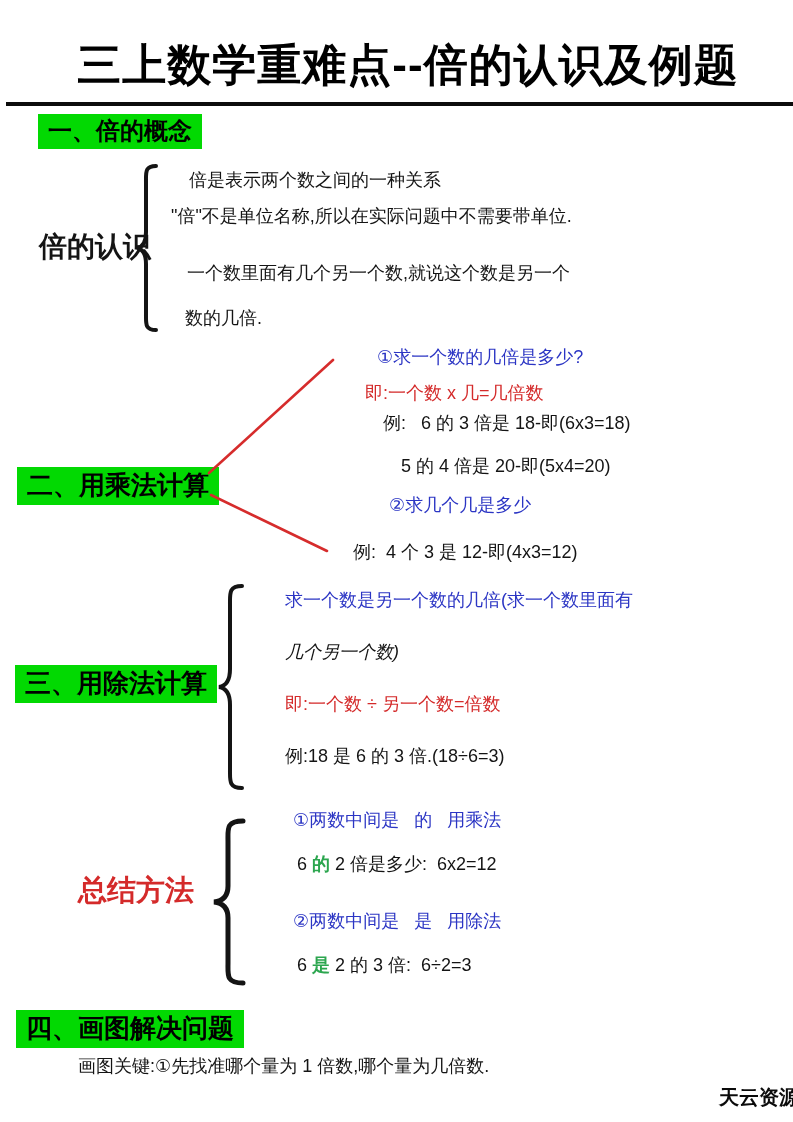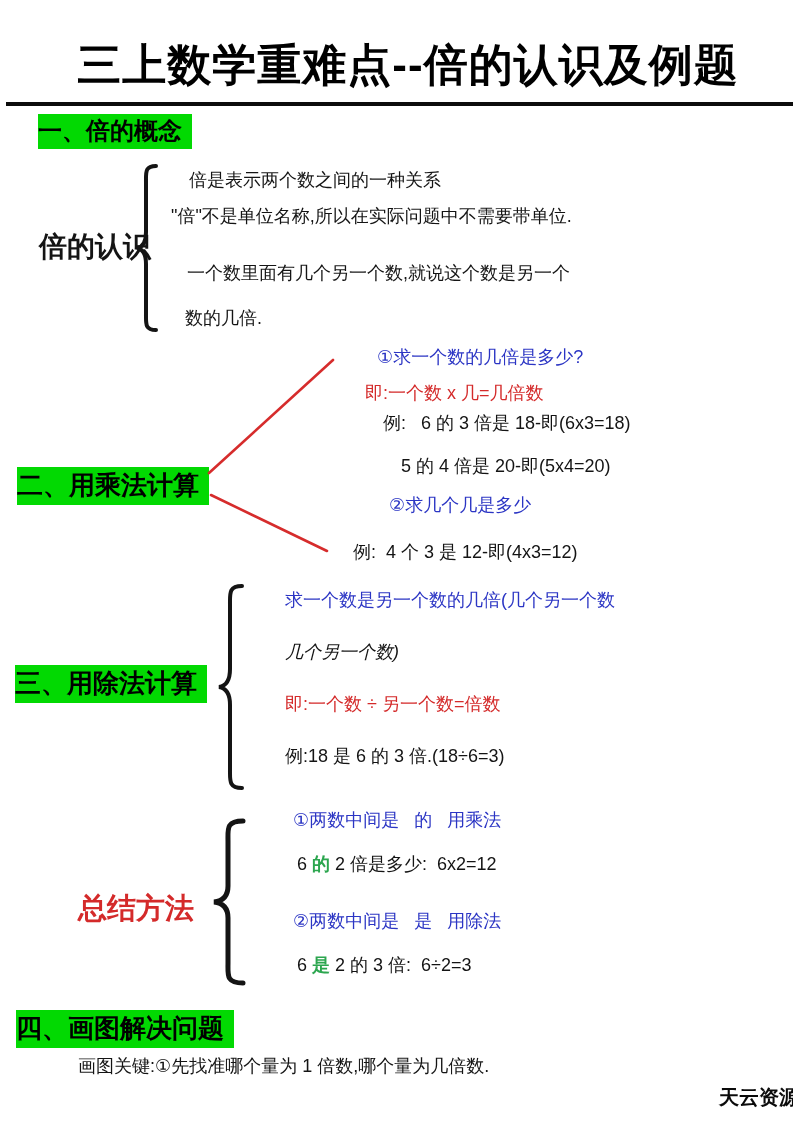--- a/index.html
+++ b/index.html
@@ -10,21 +10,21 @@
     color:#111;
   }
   .abs{position:absolute;white-space:pre;line-height:1.15;padding-left:23px;}
   .page-title{
     left:0;right:0;top:40px;text-align:center;
     font-size:44px;font-weight:900;letter-spacing:1px;color:#000;
   }
   .title-rule{position:absolute;left:6px;right:0;top:102px;height:4px;background:#0c0c0c;}
   .hl-green{
     background:#02d902;color:#000;font-weight:700;
-    padding:4px 10px 5px 0;font-size:26px;line-height:1.1;
+    padding:4px 10px 5px 10px;font-size:26px;line-height:1.1;
   }
   .body-line{font-size:18px;color:#141414;}
   .blue{color:#2b35c4;}
   .red{color:#d42a2a;}
   .seg-green{color:#2ca64f;font-weight:700;}
   .seg-black{color:#141414;}
   .bold-label{font-weight:700;color:#141414;font-size:28px;}
   .summary-label{font-weight:700;font-size:29px;color:#d42a2a;}
   .watermark{font-weight:700;font-size:20px;color:#0a0a0a;}
   svg{position:absolute;overflow:visible;}
@@ -62,26 +62,26 @@
 <div class="abs body-line" style="left:378px;top:456px;">5 的 4 倍是 20-即(5x4=20)</div>
 <div class="abs body-line blue" style="left:366px;top:495px;">②求几个几是多少</div>
 <div class="abs body-line" style="left:330px;top:542px;">例:  4 个 3 是 12-即(4x3=12)</div>
 
 <div class="abs hl-green" style="left:15px;top:665px;">三、用除法计算</div>
 
 <svg style="left:216px;top:584px;" width="30" height="206" viewBox="0 0 30 206">
   <path class="brace-path" d="M 26 2 C 13 2 14 9 14 20 L 14 85 C 14 96 10 102 3 103 C 10 104 14 110 14 121 L 14 186 C 14 197 13 204 26 204"></path>
 </svg>
 
-<div class="abs body-line blue" style="left:262px;top:590px;">求一个数是另一个数的几倍(几个另一个数</div>
+<div class="abs body-line blue" style="left:262px;top:590px;">求一个数是另一个数的几倍(求一个数里面有</div>
 <div class="abs body-line" style="left:262px;top:642px;font-style:italic;">几个另一个数)</div>
 <div class="abs body-line red" style="left:262px;top:694px;">即:一个数 ÷ 另一个数=倍数</div>
 <div class="abs body-line" style="left:262px;top:746px;">例:18 是 6 的 3 倍.(18÷6=3)</div>
 
-<div class="abs summary-label" style="left:55px;top:892px;">总结方法</div>
+<div class="abs summary-label" style="left:55px;top:874px;">总结方法</div>
 
 <svg style="left:210px;top:818px;" width="38" height="168" viewBox="0 0 38 168">
   <path class="brace-path" style="stroke-width:5;" d="M 33 3 C 16 3 18 11 18 23 L 18 68 C 18 78 13 83 4 84 C 13 85 18 90 18 100 L 18 145 C 18 157 16 165 33 165"></path>
 </svg>
 
 <div class="abs body-line blue" style="left:270px;top:810px;">①两数中间是   的   用乘法</div>
 <div class="abs body-line" style="left:274px;top:854px;"><span class="seg-black">6 </span><span class="seg-green">的</span><span class="seg-black"> 2 倍是多少:  6x2=12</span></div>
 <div class="abs body-line blue" style="left:270px;top:911px;">②两数中间是   是   用除法</div>
 <div class="abs body-line" style="left:274px;top:955px;"><span class="seg-black">6 </span><span class="seg-green">是</span><span class="seg-black"> 2 的 3 倍:  6÷2=3</span></div>
 

